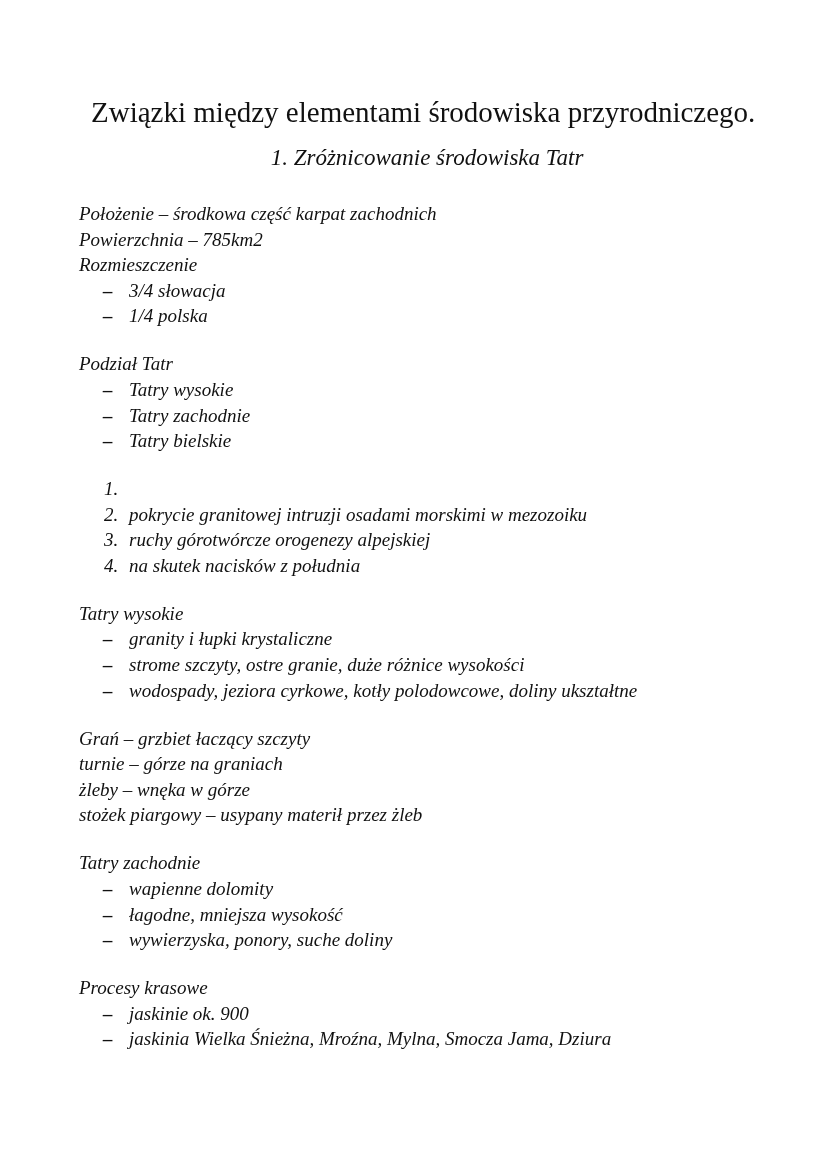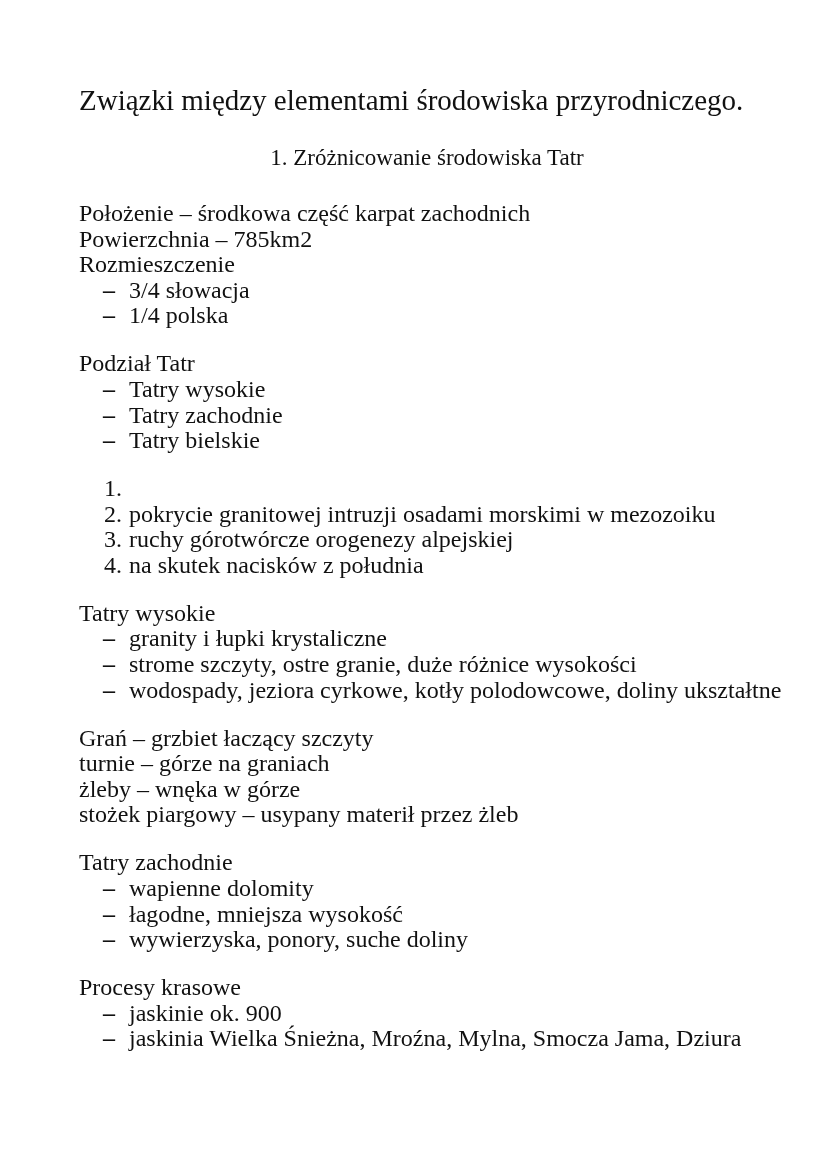--- a/index.html
+++ b/index.html
@@ -21,45 +21,47 @@
       width: 828px;
       height: 1171px;
       background: #ffffff;
     }
     .title {
       position: absolute;
       left: 79px;
       top: 82px;
       font-size: 29px;
       line-height: 36px;
-      margin: 0;
+      margin: 12px;
       font-weight: normal;
       white-space: nowrap;
     }
     .subtitle {
       position: absolute;
       left: 0;
       width: 828px;
       top: 143px;
       text-align: center;
       font-size: 23px;
       line-height: 30px;
       margin: 0;
       font-weight: normal;
       padding-left: 26px;
       box-sizing: border-box;
       white-space: nowrap;
+      font-style: italic;
     }
     .body-text {
       position: absolute;
       left: 79px;
       top: 201px;
       width: 720px;
-      font-size: 24px;
+      font-size: 19px;
       line-height: 25.6px;
+      font-style: italic;
     }
     .line {
       white-space: nowrap;
       height: 25.6px;
     }
     .section { margin: 0; }
     .gap { height: 22.4px; }
     .item {
       position: relative;
       padding-left: 50px;

